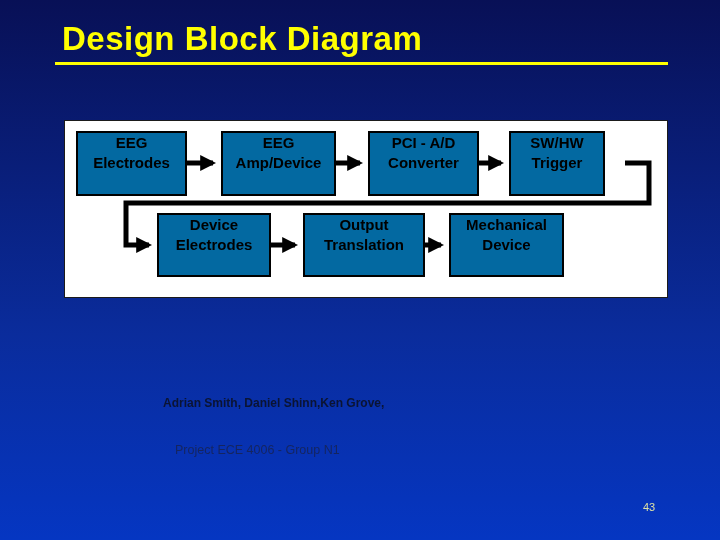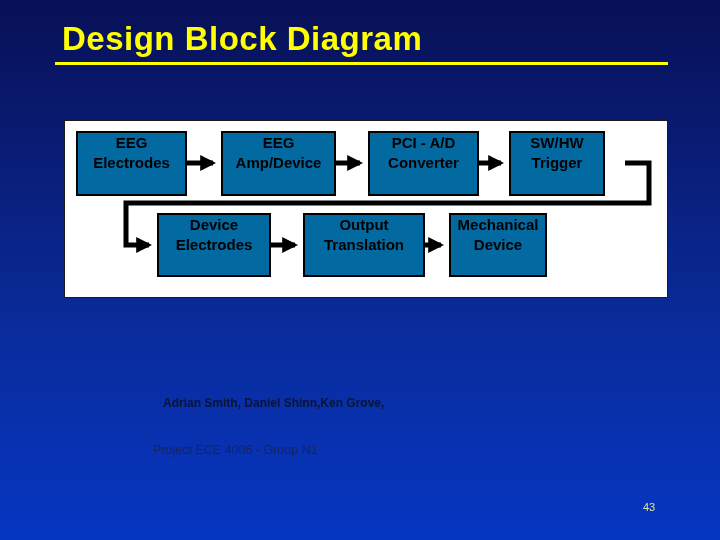--- a/index.html
+++ b/index.html
@@ -27,27 +27,27 @@
     background:#0369a1;border:2px solid #000000;
     display:flex;flex-direction:column;align-items:center;justify-content:flex-start;
     font-size:15px;font-weight:bold;color:#000000;line-height:1.3;text-align:center;
   }
   .b1{left:11px;top:10px;width:111px;height:65px;}
   .b2{left:156px;top:10px;width:115px;height:65px;}
   .b3{left:303px;top:10px;width:111px;height:65px;}
   .b4{left:444px;top:10px;width:96px;height:65px;}
   .b5{left:92px;top:92px;width:114px;height:64px;}
   .b6{left:238px;top:92px;width:122px;height:64px;}
-  .b7{left:384px;top:92px;width:98px;height:64px;}
+  .b7{left:384px;top:92px;width:115px;height:64px;}
   .credits-line1{
     position:absolute;left:163px;top:396px;
     font-size:12px;font-weight:700;color:#0B1433;white-space:nowrap;
   }
   .credits-line2{
-    position:absolute;left:153px;top:443px;
+    position:absolute;left:175px;top:443px;
     font-size:12.5px;font-weight:400;color:#15255F;white-space:nowrap;
   }
   .page-number{
     position:absolute;left:643px;top:501px;
     font-size:11px;color:#DEE2A4;
   }
 </style>
 </head>
 <body>
 

